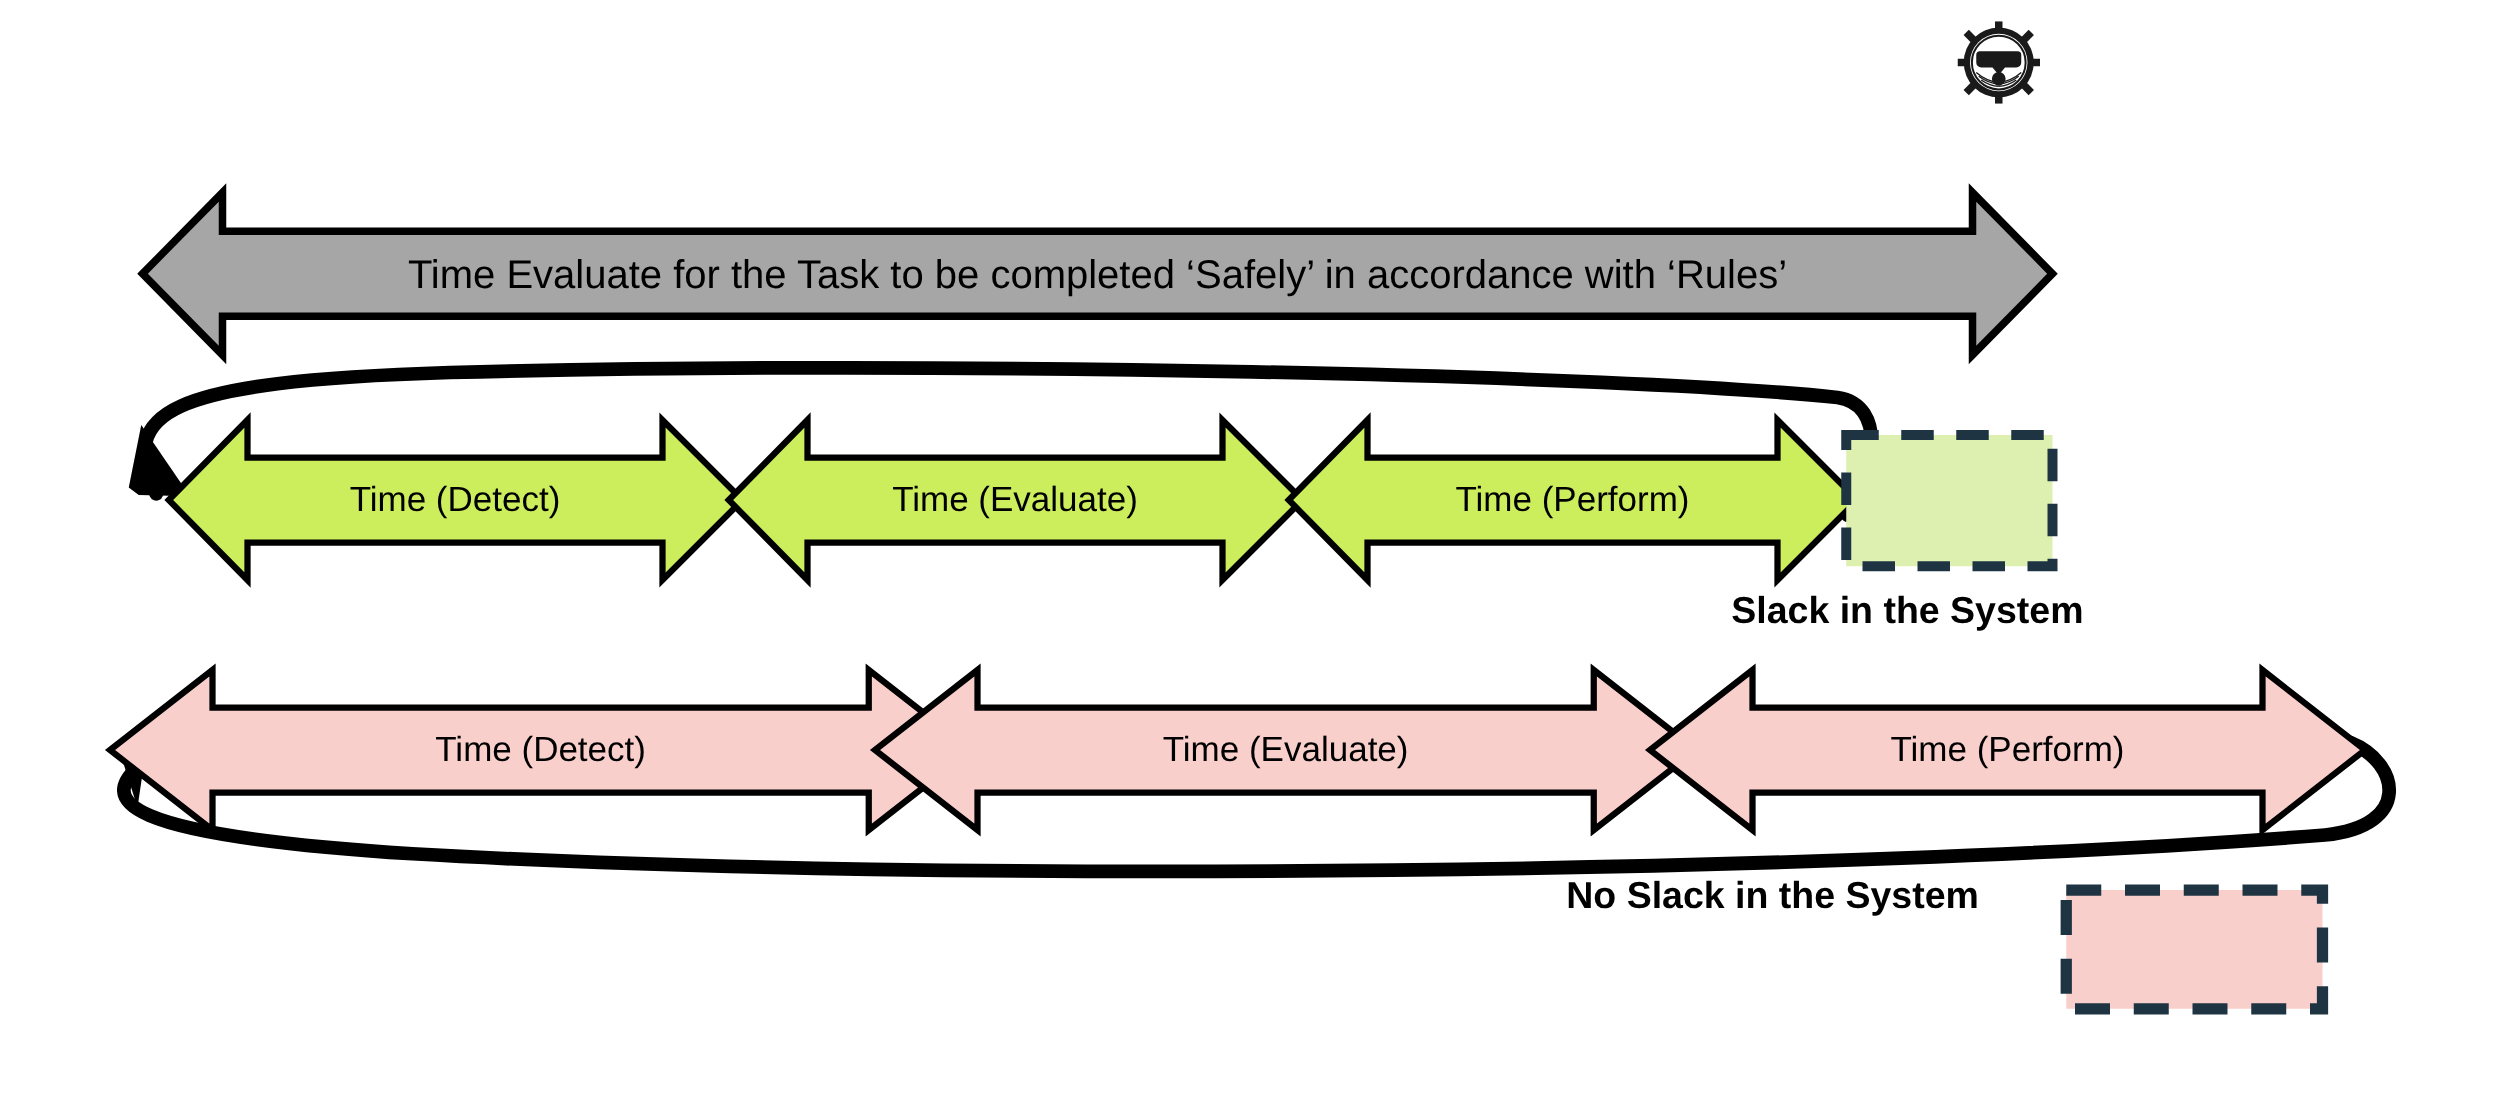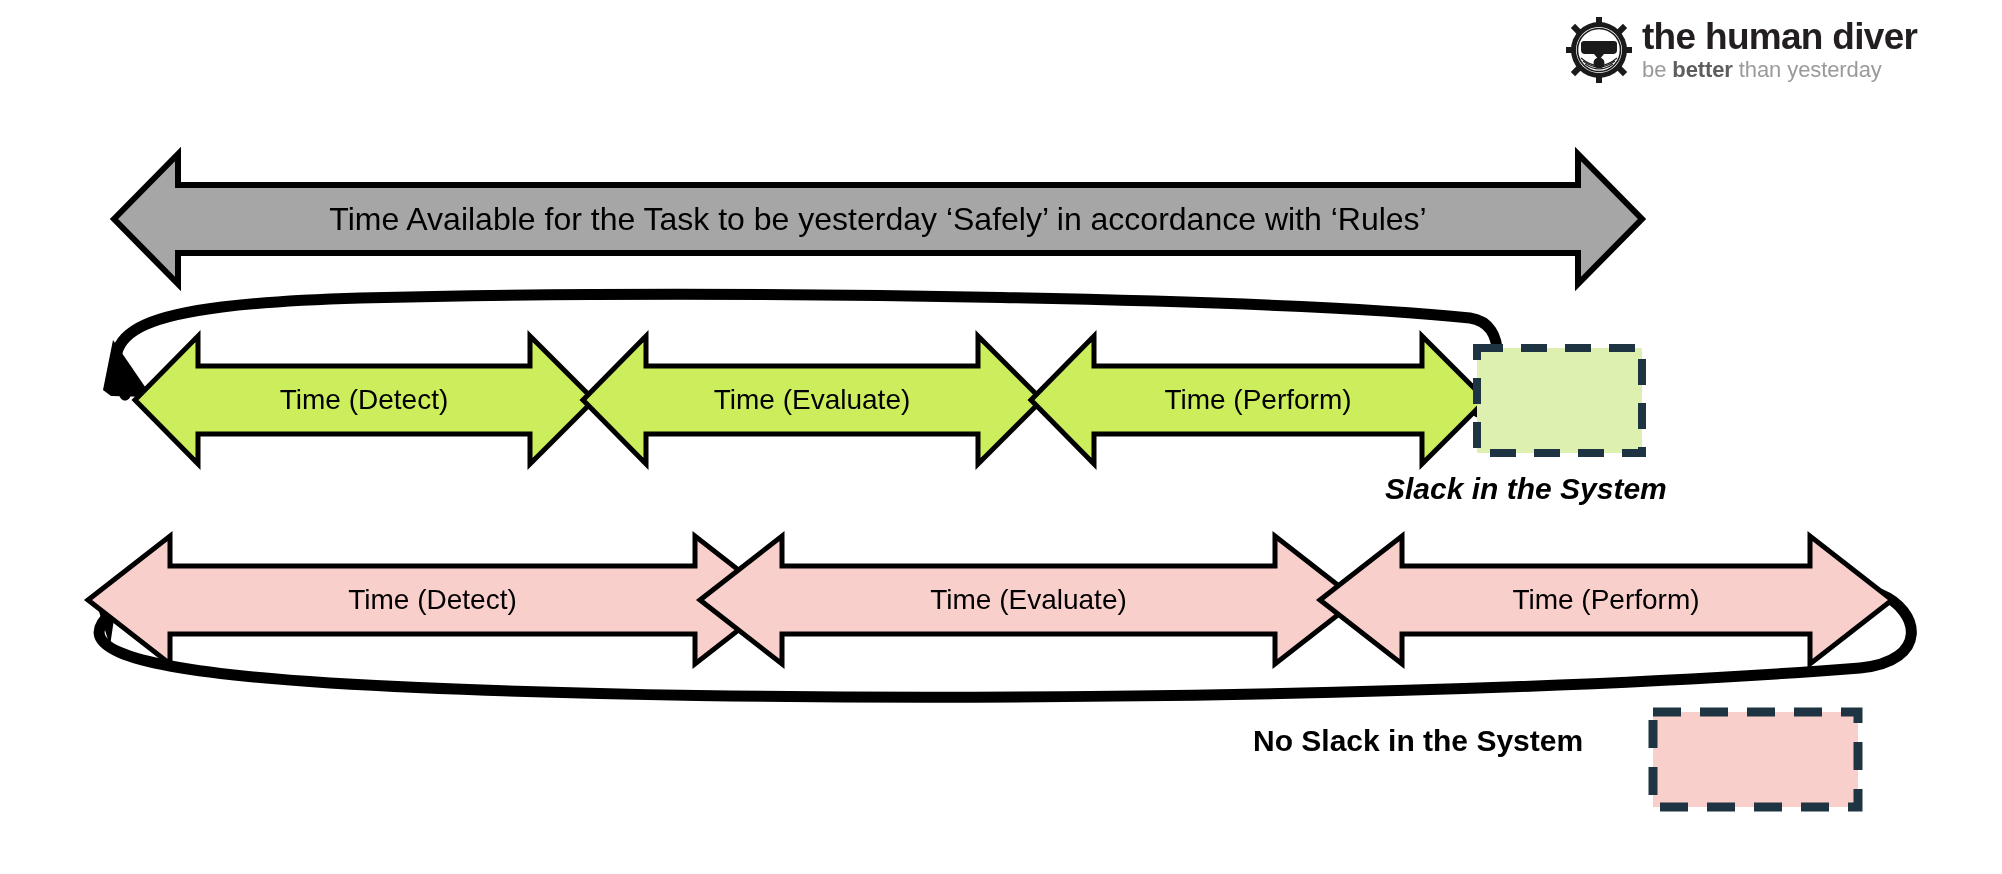--- a/index.html
+++ b/index.html
@@ -104,24 +104,20 @@
         <path d="M15 41 q8 7 18 8"></path>
         <path d="M17 44 q8 6 16 6"></path>
         <path d="M19 47 q7 5 14 5"></path>
         <path d="M51 41 q-8 7 -18 8"></path>
         <path d="M49 44 q-8 6 -16 6"></path>
         <path d="M47 47 q-7 5 -14 5"></path>
       </g>
       <circle cx="33" cy="46" r="5.5" fill="#1a1a1a"></circle>
     </svg>
   </span>
-  <span class="wordmark">
-    <span class="brand">the human diver</span>
-    <span class="tagline"><span>be </span><b>better</b><span> than yesterday</span></span>
-  </span>
 </div>
 
 <svg id="canvas" viewBox="0 0 2002 874">
 
   <polygon points="114,219 178,154 178,185 1578,185 1578,154 1642,219 1578,284 1578,253 178,253 178,284" fill="#a6a6a6" stroke="#000000" stroke-width="6" stroke-linejoin="miter"></polygon>
 
   <path d="M 125 395 C 95 330 130 305 360 298 C 760 288 1300 300 1470 318 C 1510 324 1500 380 1478 412" fill="none" stroke="#000000" stroke-width="11" stroke-linecap="round"></path>
   <polygon points="113,340 152,397 111,396 103,390" fill="#000000"></polygon>
 
   <polygon points="135,400 198,336 198,366 530,366 530,336 594,400 530,464 530,434 198,434 198,464" fill="#cdee5c" stroke="#000000" stroke-width="5" stroke-linejoin="miter"></polygon>
@@ -133,25 +129,25 @@
   <path d="M 112 612 C 80 640 92 668 330 683 C 760 708 1480 698 1860 668 C 1930 661 1920 610 1880 594" fill="none" stroke="#000000" stroke-width="11" stroke-linecap="round"></path>
   <polygon points="118,592 110,646 96,602 104,598" fill="#000000"></polygon>
 
   <polygon points="88,600 170,536 170,566 695,566 695,536 777,600 695,664 695,634 170,634 170,664" fill="#f9cfcc" stroke="#000000" stroke-width="5" stroke-linejoin="miter"></polygon>
   <polygon points="700,600 782,536 782,566 1275,566 1275,536 1357,600 1275,664 1275,634 782,634 782,664" fill="#f9cfcc" stroke="#000000" stroke-width="5" stroke-linejoin="miter"></polygon>
   <polygon points="1320,600 1402,536 1402,566 1810,566 1810,536 1892,600 1810,664 1810,634 1402,634 1402,664" fill="#f9cfcc" stroke="#000000" stroke-width="5" stroke-linejoin="miter"></polygon>
 
   <rect x="1653" y="712" width="205" height="95" fill="#f9cfcc" stroke="#1f3443" stroke-width="9" stroke-dasharray="28 19"></rect>
 </svg>
 
-<div class="arrow-label big" style="left:178px; top:190px; width:1400px; height:58px;">Time Available for the Task to be yesterday ‘Safely’ in accordance with ‘Rules’</div>
+<div class="arrow-label big" style="left:178px; top:190px; width:1400px; height:58px;">Time Evaluate for the Task to be completed ‘Safely’ in accordance with ‘Rules’</div>
 
 <div class="arrow-label" style="left:198px; top:371px; width:332px; height:58px;">Time (Detect)</div>
 <div class="arrow-label" style="left:646px; top:371px; width:332px; height:58px;">Time (Evaluate)</div>
 <div class="arrow-label" style="left:1094px; top:371px; width:328px; height:58px;">Time (Perform)</div>
 
-<div class="callout" style="left:1385px; top:472px;font-style:italic;">Slack in the System</div>
+<div class="callout" style="left:1385px; top:472px;">Slack in the System</div>
 
 <div class="arrow-label" style="left:170px; top:571px; width:525px; height:58px;">Time (Detect)</div>
 <div class="arrow-label" style="left:782px; top:571px; width:493px; height:58px;">Time (Evaluate)</div>
 <div class="arrow-label" style="left:1402px; top:571px; width:408px; height:58px;">Time (Perform)</div>
 
-<div class="callout" style="left:1253px; top:724px;">No Slack in the System</div>
+<div class="callout" style="left:1253px; top:700px;">No Slack in the System</div>
 
 </body></html>

